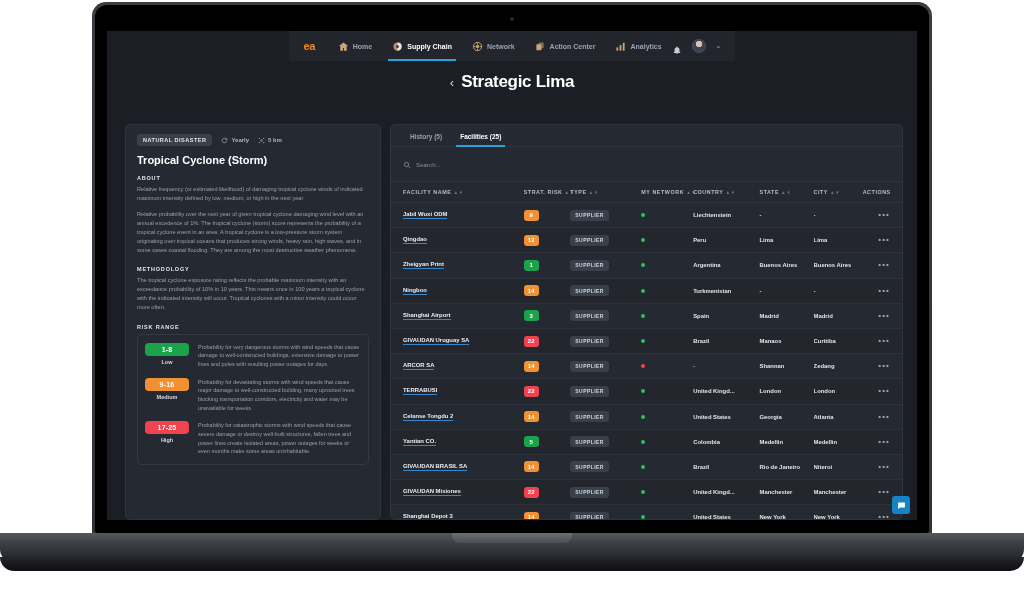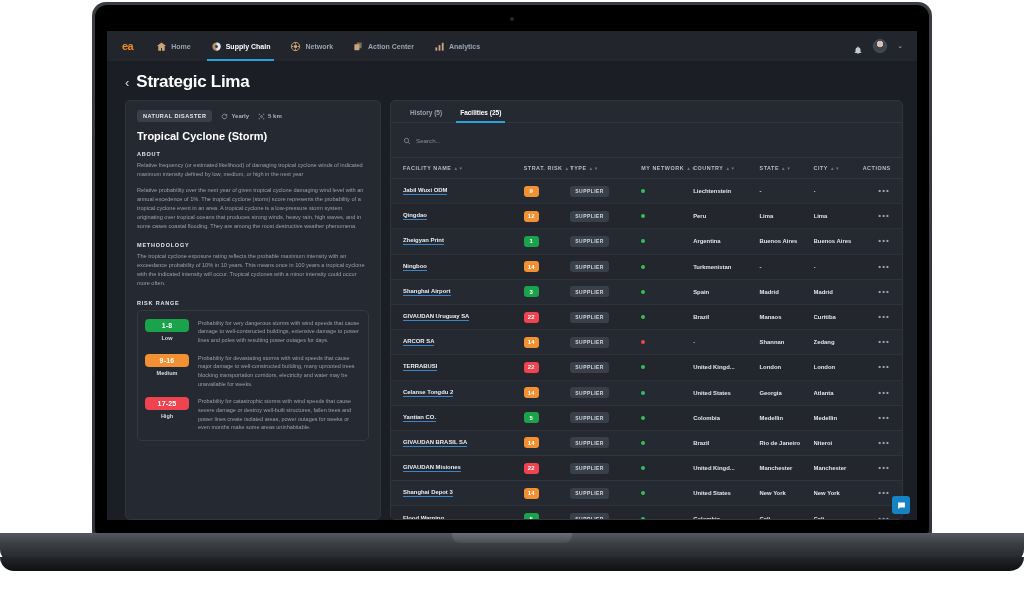--- a/index.html
+++ b/index.html
@@ -52,21 +52,21 @@
     border-radius: 0 0 8px 8px;
   }
   #foot {
     position: absolute; left: 0px; top: 557px;
     width: 1024px; height: 14px;
     background: linear-gradient(180deg,#25272b 0%,#17181b 60%,#0f1012 100%);
     border-radius: 0 0 26px 26px;
   }
 
   
-  .app { width: 100%; height: 100%; background: #1b1e24; color: #e7eaf0; display:flex; flex-direction:column; }
+  .app { width: 100%; height: 100%; background: #1b1e24; color: #e7eaf0; display:flex; flex-direction:column;align-items:center; }
 
   
   .navbar {
     height: 30px; background: #22252c; display:flex; align-items:center;
     padding: 0 10px; gap: 0px; flex: 0 0 auto;
   }
   .logo { color:#ef8c22; font-weight:700; font-size:11px; letter-spacing:-0.5px; padding:0 13px 0 5px; }
   .nav-item {
     display:flex; align-items:center; gap:4px; padding: 0 10px;
     height: 30px; font-size: 7px; color:#9aa3b0; font-weight:700;
@@ -86,21 +86,21 @@
     border:1px solid #4a5160;
   }
   .chev { color:#aab2be; font-size:7px; }
 
   
   .page-head { display:flex; align-items:center; gap:7px; padding: 11px 18px 8px 18px; }
   .back-chev { color:#cfd5de; font-size:13px; line-height:1; }
   .page-title { font-size:17px; font-weight:700; letter-spacing:-0.3px; color:#fff; }
 
   
-  .body { display:flex; gap:9px; padding: 0 14px 0 18px; flex:1; min-height:0; }
+  .body { display:flex; gap:9px; padding: 0 14px 0 18px; flex:1; min-height:0;margin-top:24px; }
 
   .card { background:#252931; border:1px solid #30343d; border-radius:5px; }
 
   
   .left {
     width: 256px; flex:0 0 256px; padding: 9px 11px 10px 11px;
     overflow: hidden;
   }
   .meta-row { display:flex; align-items:center; gap:9px; margin-bottom:8px; }
   .chip {

